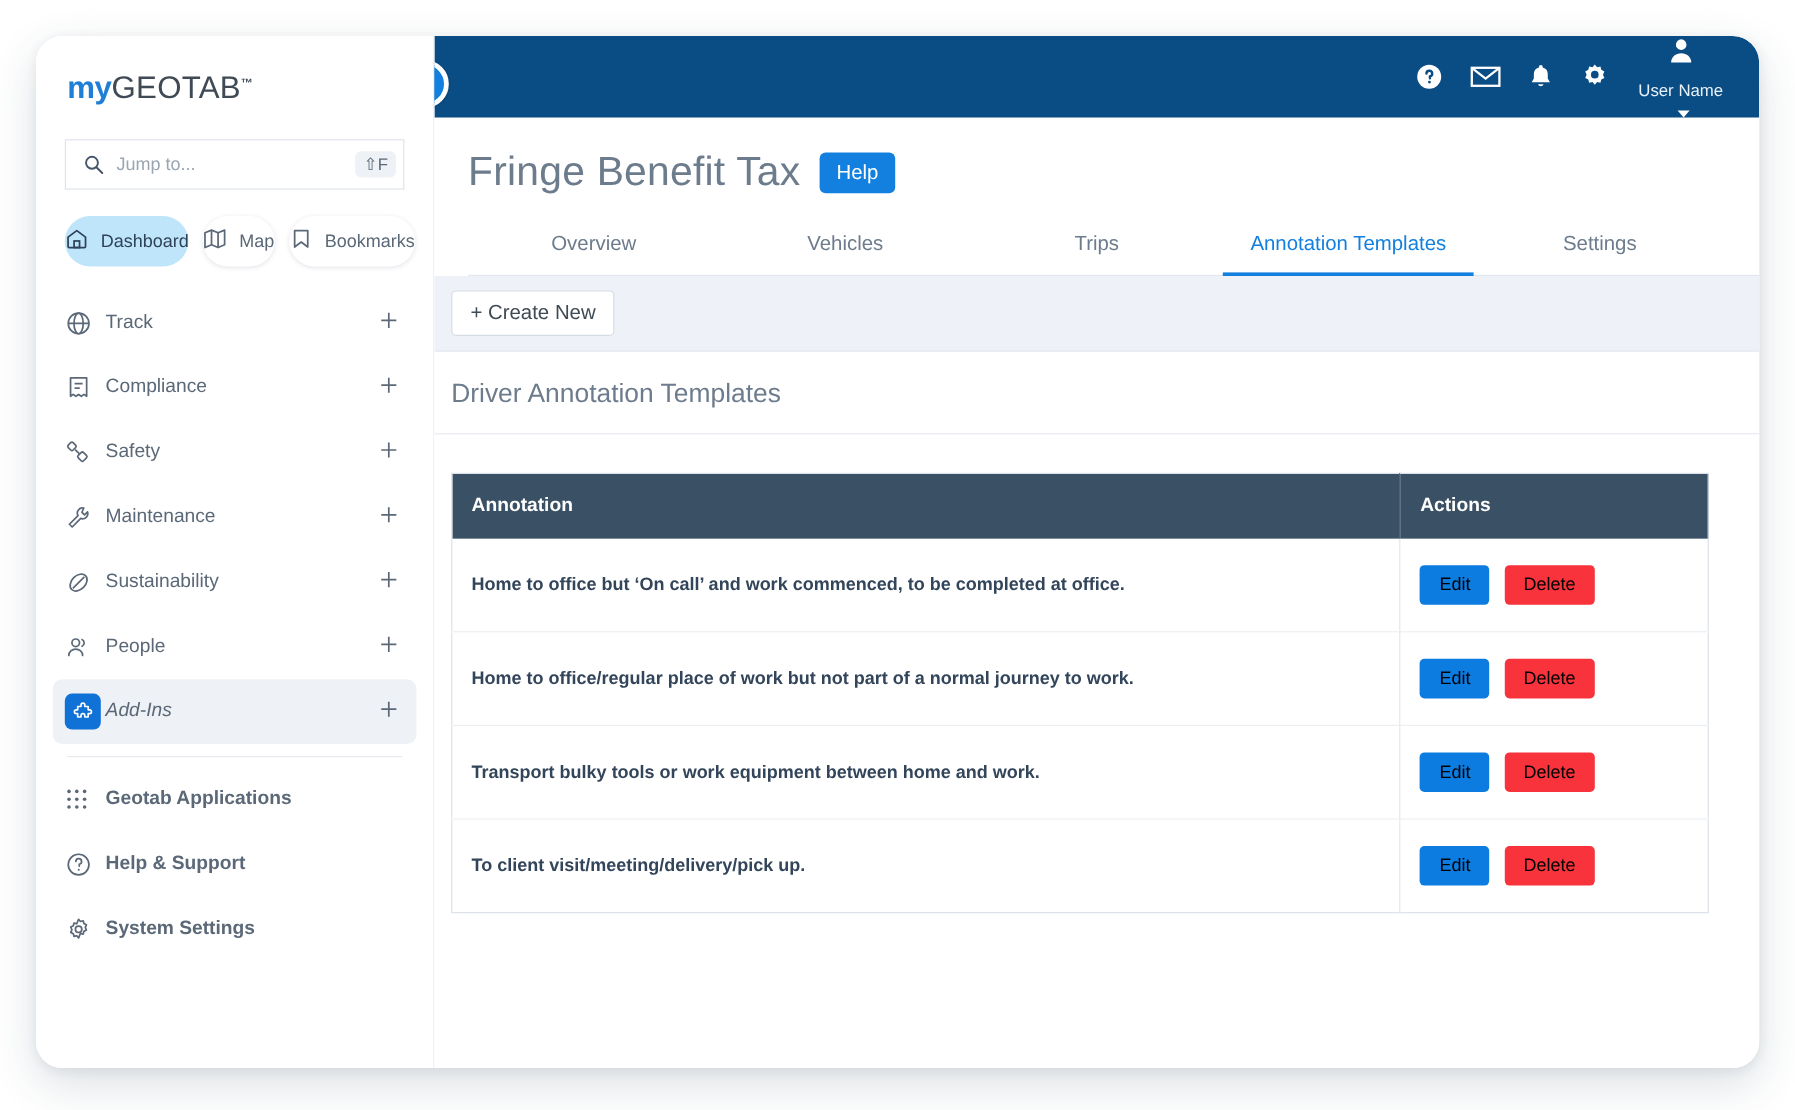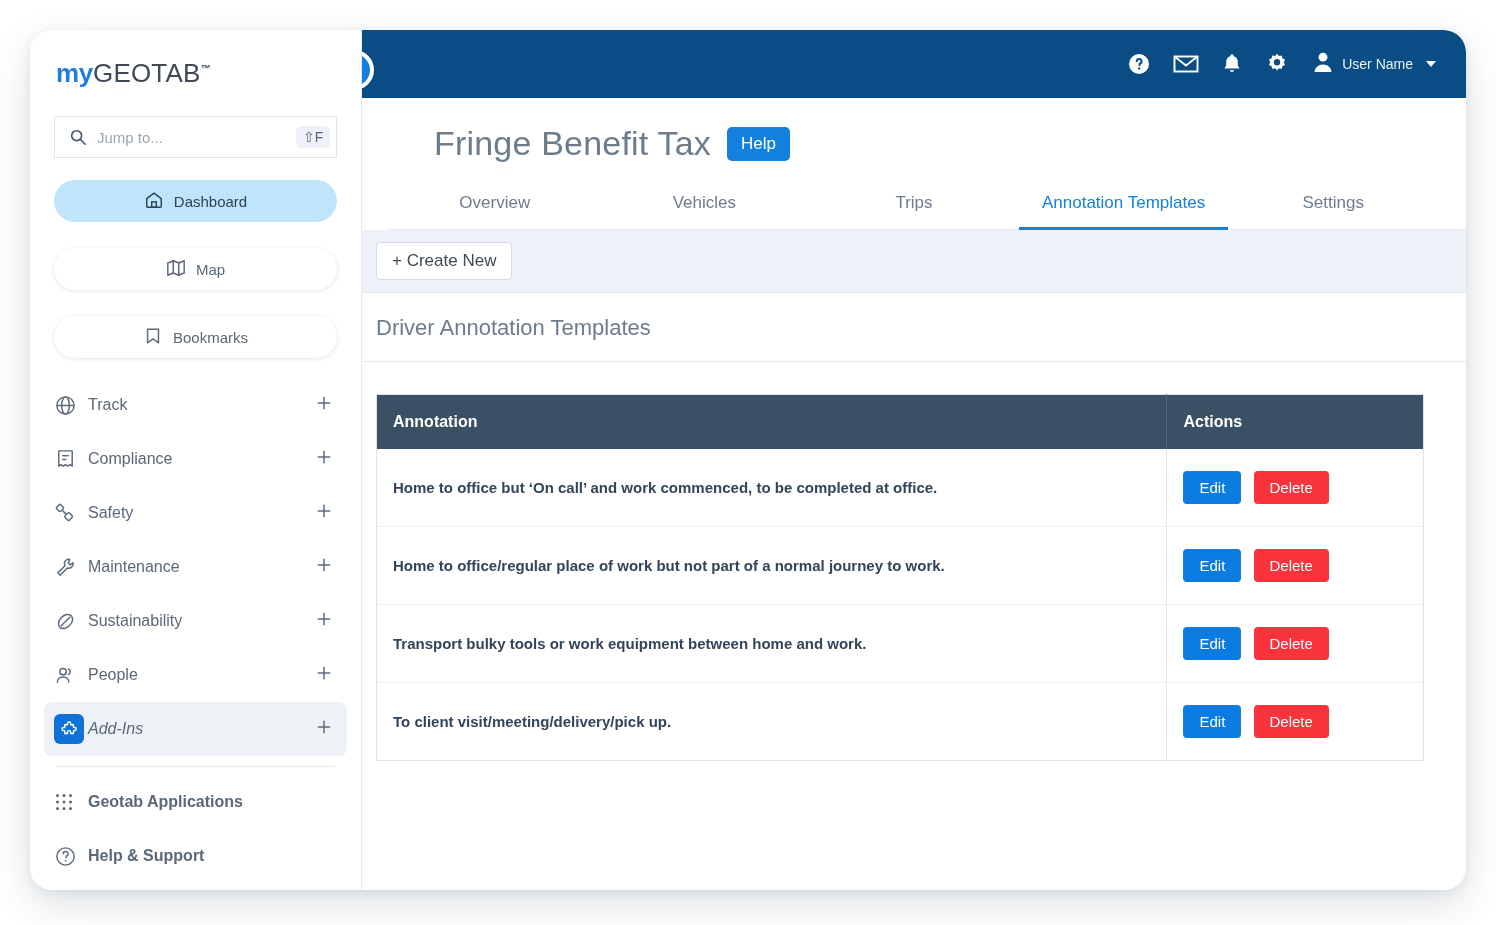--- a/index.html
+++ b/index.html
@@ -59,22 +59,22 @@
   }
   .searchbox input::placeholder { color: #9aa6b2; }
   .kbd {
     background: #eef1f5; color: #5b6877;
     border-radius: 5px; padding: 3px 7px;
     font-size: 14px; white-space: nowrap;
   }
 
   .quick-grid {
     margin: 22px 24px 0 24px;
-    display: grid; grid-template-columns: 1fr;
-    gap: 26px 12px;
+    display: grid; grid-template-columns: 1fr 1fr 1fr 1fr;
+    gap: 10px 12px;
   }
   .quick-pill {
     height: 42px; border-radius: 21px;
     display: flex; align-items: center; justify-content: center;
     gap: 10px;
     background: #ffffff;
     box-shadow: 0 1px 4px rgba(40,60,90,.14);
     font-size: 15px; color: #5b6877;
     cursor: pointer;
   }
@@ -116,41 +116,42 @@
   .topbar {
     height: 68px; background: #0a4d84;
     border-radius: 0 22px 0 0;
     display: flex; align-items: center; justify-content: flex-end;
     padding-right: 30px; gap: 22px;
   }
   .topbar .tb-icon { cursor: pointer; display: flex; align-items: center; }
   .topbar .user {
     display: flex; align-items: center; gap: 9px; cursor: pointer;
     margin-left: 2px;
+    flex-direction: column;
   }
   .topbar .user-name { color: #e8f0f8; font-size: 14px; }
   .caret {
     width: 0; height: 0;
     border-left: 5px solid transparent;
     border-right: 5px solid transparent;
     border-top: 6px solid #ffffff;
     margin-left: 4px;
   }
 
   .collapse-btn {
     position: absolute; left: -28px; top: 20px;
     width: 40px; height: 40px; border-radius: 50%;
     background: #1380e0; border: 4px solid #ffffff;
     display: flex; align-items: center; justify-content: center;
     cursor: pointer; z-index: 20;
     box-shadow: 0 1px 3px rgba(0,0,0,.12);
   }
 
   .page-head { padding: 26px 0 0 28px; }
-  .page-title-row { display: flex; align-items: center; gap: 16px; margin-left: 44px; }
+  .page-title-row { display: flex; align-items: center; gap: 16px; }
   .page-title {
     font-size: 34px; font-weight: 400; color: #6d7c8c; letter-spacing: .2px;
   }
   .help-btn {
     background: #1380e0; color: #fff;
     border: 0; border-radius: 5px;
     font-family: "Liberation Sans", sans-serif;
     font-size: 17px; padding: 7px 14px; cursor: pointer;
   }
 
@@ -210,21 +211,21 @@
     font-size: 15px; color: #33455a; font-weight: 700;
     background: #ffffff;
   }
   table.tbl tbody td.cell-actions {
     border-left: 1px solid #e3e8ee;
     padding: 22px 16px;
   }
   table.tbl tbody tr + tr td { border-top: 1px solid #edf0f3; }
 
   .btn-edit, .btn-delete {
-    border: 0; border-radius: 4px; color: #ffffff;
+    border: 0; border-radius: 4px; color: #000000;
     font-family: "Liberation Sans", sans-serif;
     font-size: 15px; padding: 8px 16px; cursor: pointer;
   }
   .btn-edit { background: #0d7ce0; }
   .btn-delete { background: #f8333c; margin-left: 8px; }
 </style>
 </head>
 <body>
 
 <div class="app-window">

